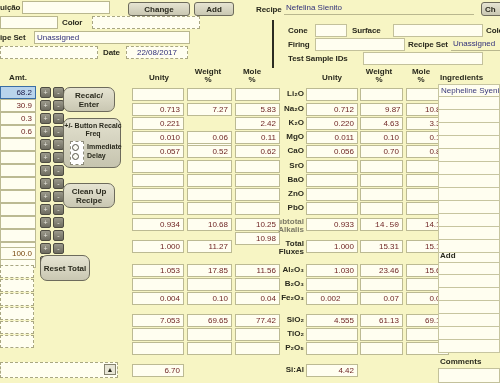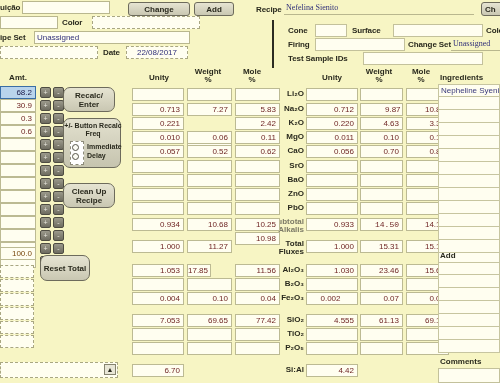--- a/index.html
+++ b/index.html
@@ -32,21 +32,20 @@
     line-height: 11px;
     overflow: hidden;
     white-space: nowrap;
   }
   .fld.dash { border-style: dashed; border-color: #a9a782; }
   .fld.plain { border: 1px solid #c3c19b; }
   .fld.open {
     background: #f7f5c4;
     border: none;
     border-bottom: 1px solid #b9b78e;
-    font-family: Liberation Serif, serif;
   }
   .btn {
     position: absolute;
     background: linear-gradient(#e6e4d2, #c9c7b2);
     border: 1px solid #6d6b5c;
     border-radius: 3px;
     font-size: 8px;
     font-weight: bold;
     color: #2a2a1e;
     text-align: center;
@@ -183,21 +182,21 @@
   <div class="vrule" style="left:272px;top:20px;height:48px;"></div>
 
   <div class="lbl" style="left:288px;top:26px;">Cone</div>
   <div class="fld plain" style="left:315px;top:24px;width:32px;height:13px;"></div>
   <div class="lbl" style="left:352px;top:26px;">Surface</div>
   <div class="fld plain" style="left:393px;top:24px;width:90px;height:13px;"></div>
   <div class="lbl" style="left:486px;top:26px;">Color</div>
 
   <div class="lbl" style="left:288px;top:40px;">Firing</div>
   <div class="fld plain" style="left:315px;top:38px;width:90px;height:13px;"></div>
-  <div class="lbl" style="left:408px;top:40px;">Change Set</div>
+  <div class="lbl" style="left:408px;top:40px;">Recipe Set</div>
   <div class="fld open" style="left:451px;top:38px;width:52px;height:13px;color:#31307a;">Unassigned</div>
 
   <div class="lbl" style="left:288px;top:54px;">Test Sample IDs</div>
   <div class="fld plain" style="left:363px;top:52px;width:120px;height:13px;"></div>
 
   <div class="colhdr" style="left:0px;top:74px;width:36px;">Amt.</div>
 
   <div class="colhdr" style="left:134px;top:74px;width:50px;">Unity</div>
   <div class="colhdr" style="left:186px;top:68px;width:44px;">
     <span>Weight</span><br>
@@ -344,21 +343,21 @@
       <div class="num" style="left: 187px; top: 103px; width: 45px;">7.27</div>
       <div class="num" style="left: 187px; top: 135px; width: 45px; font-family: Liberation Serif, serif;">3.42</div>
       <div class="num" style="left: 187px; top: 131px; width: 45px;">0.06</div>
       <div class="num" style="left: 187px; top: 145px; width: 45px;">0.52</div>
       <div class="num" style="left: 187px; top: 160px; width: 45px;"></div>
       <div class="num" style="left: 187px; top: 174px; width: 45px;"></div>
       <div class="num" style="left: 187px; top: 188px; width: 45px;"></div>
       <div class="num" style="left: 187px; top: 202px; width: 45px;"></div>
       <div class="num" style="left: 187px; top: 218px; width: 45px;">10.68</div>
       <div class="num" style="left: 187px; top: 240px; width: 45px;">11.27</div>
-      <div class="num" style="left: 187px; top: 264px; width: 24px;">17.85</div>
+      <div class="num" style="left: 187px; top: 264px; width: 45px;">17.85</div>
       <div class="num" style="left: 187px; top: 278px; width: 45px;"></div>
       <div class="num" style="left: 187px; top: 292px; width: 45px;">0.10</div>
       <div class="num" style="left: 187px; top: 314px; width: 45px;">69.65</div>
       <div class="num" style="left: 187px; top: 328px; width: 45px;"></div>
       <div class="num" style="left: 187px; top: 342px; width: 45px;"></div>
     </div>
   <div id="r1-mole">
       <div class="num" style="left: 235px; top: 88px; width: 45px;"></div>
       <div class="num" style="left: 235px; top: 103px; width: 45px;">5.83</div>
       <div class="num" style="left: 235px; top: 117px; width: 45px;">2.42</div>

